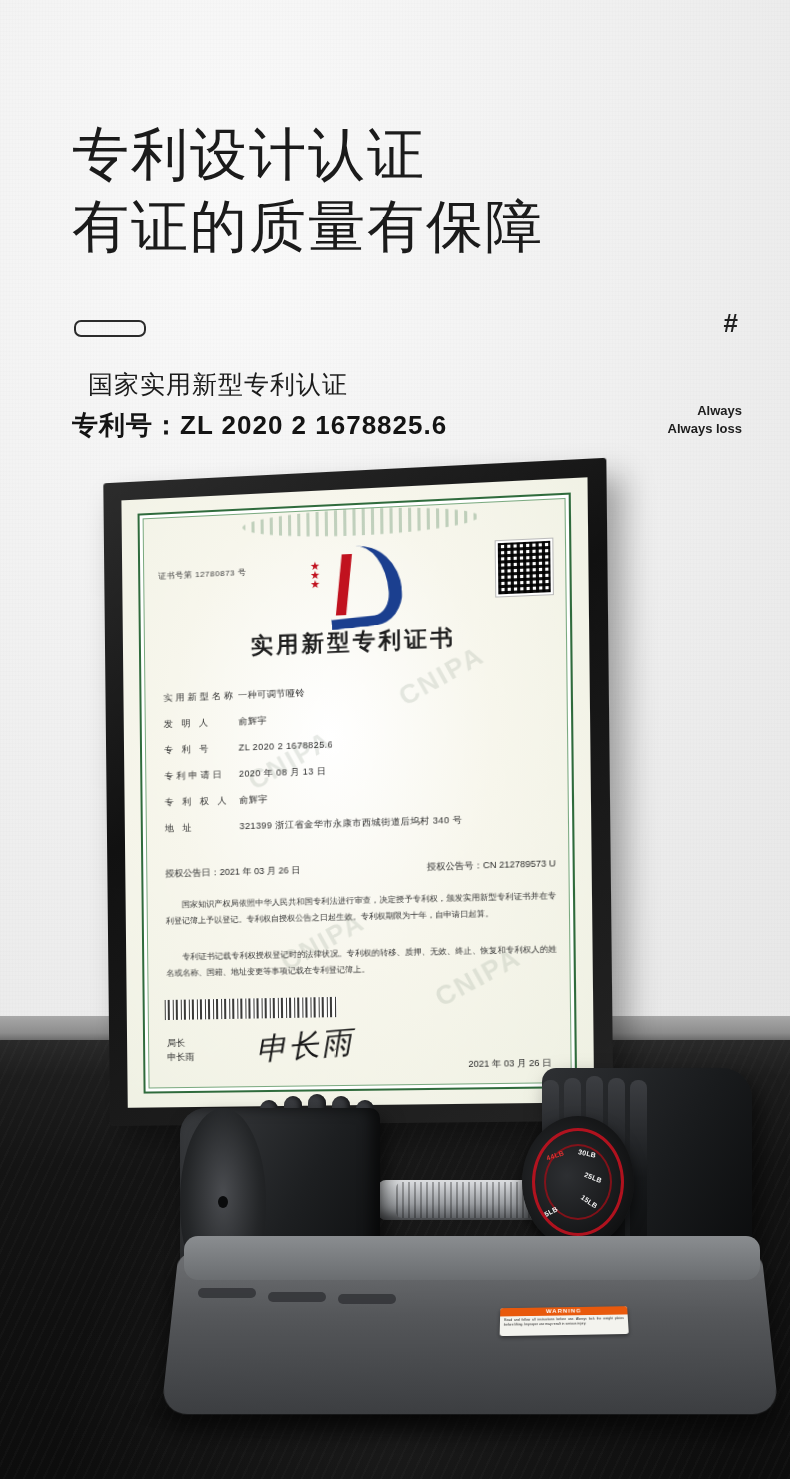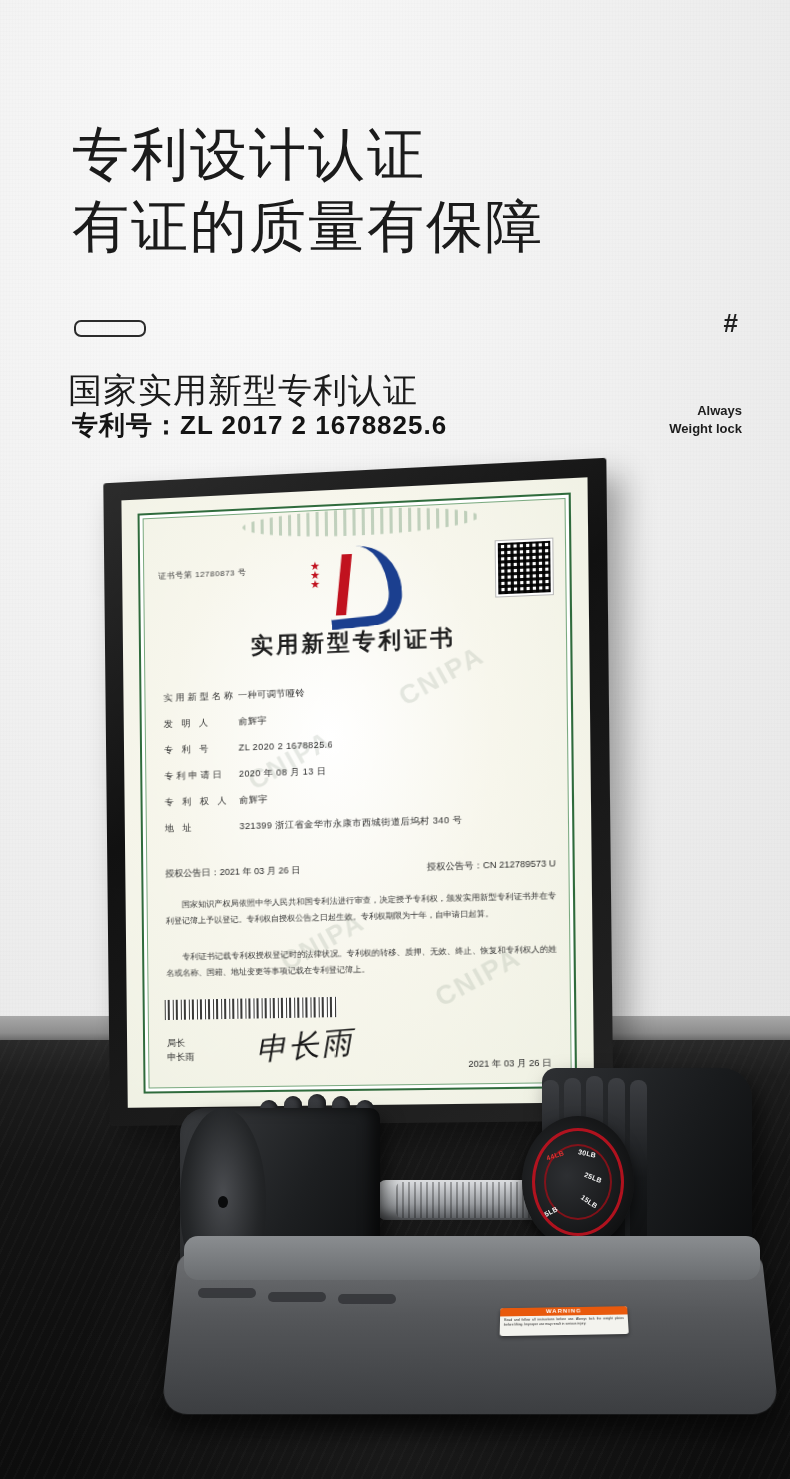--- a/index.html
+++ b/index.html
@@ -84,22 +84,22 @@
     position: absolute;
     right: 48px; top: 402px;
     text-align: right;
     font-size: 13px;
     font-weight: bold;
     color: #1d1d1d;
     line-height: 1.35;
   }
   .sub1 {
     position: absolute;
-    left: 68px; top: 368px;
-    font-size: 34px;
+    left: 88px; top: 368px;
+    font-size: 25px;
     color: #1c1c1c;
     letter-spacing: 1px;
   }
   .sub2 {
     position: absolute;
     left: 72px; top: 408px;
     font-size: 26px;
     font-weight: bold;
     color: #141414;
     letter-spacing: 1px;
@@ -419,24 +419,24 @@
   <div class="baseboard"></div>
 
   <div class="headline">
     <div class="line l1">专利设计认证</div>
     <div class="line l2">有证的质量有保障</div>
   </div>
   <div class="rule"></div>
   <div class="hash">#</div>
   <div class="quick">
     <div>Always</div>
-    <div>Weight lock</div>
+    <div>Always loss</div>
   </div>
   <div class="sub1">国家实用新型专利认证</div>
-  <div class="sub2">专利号：ZL 2017 2 1678825.6</div>
+  <div class="sub2">专利号：ZL 2020 2 1678825.6</div>
 
   <div class="frame">
     <div class="frame-inner">
       <div class="cert">
         <div class="cert-border"></div>
         <div class="cert-orn"></div>
 
         <div class="watermark wm1">CNIPA</div>
         <div class="watermark wm2">CNIPA</div>
         <div class="watermark wm3">CNIPA</div>

